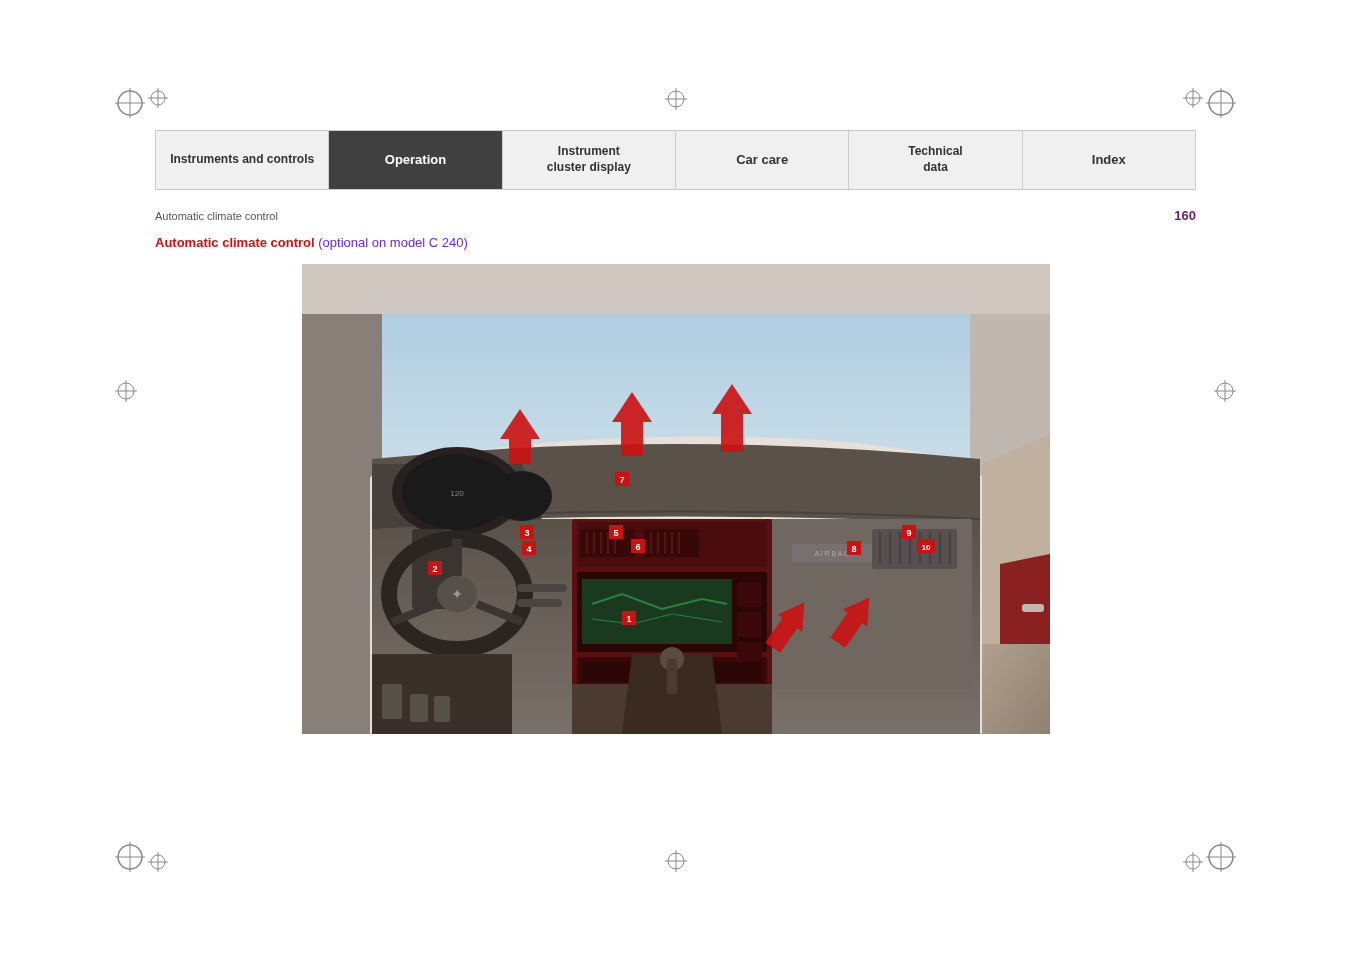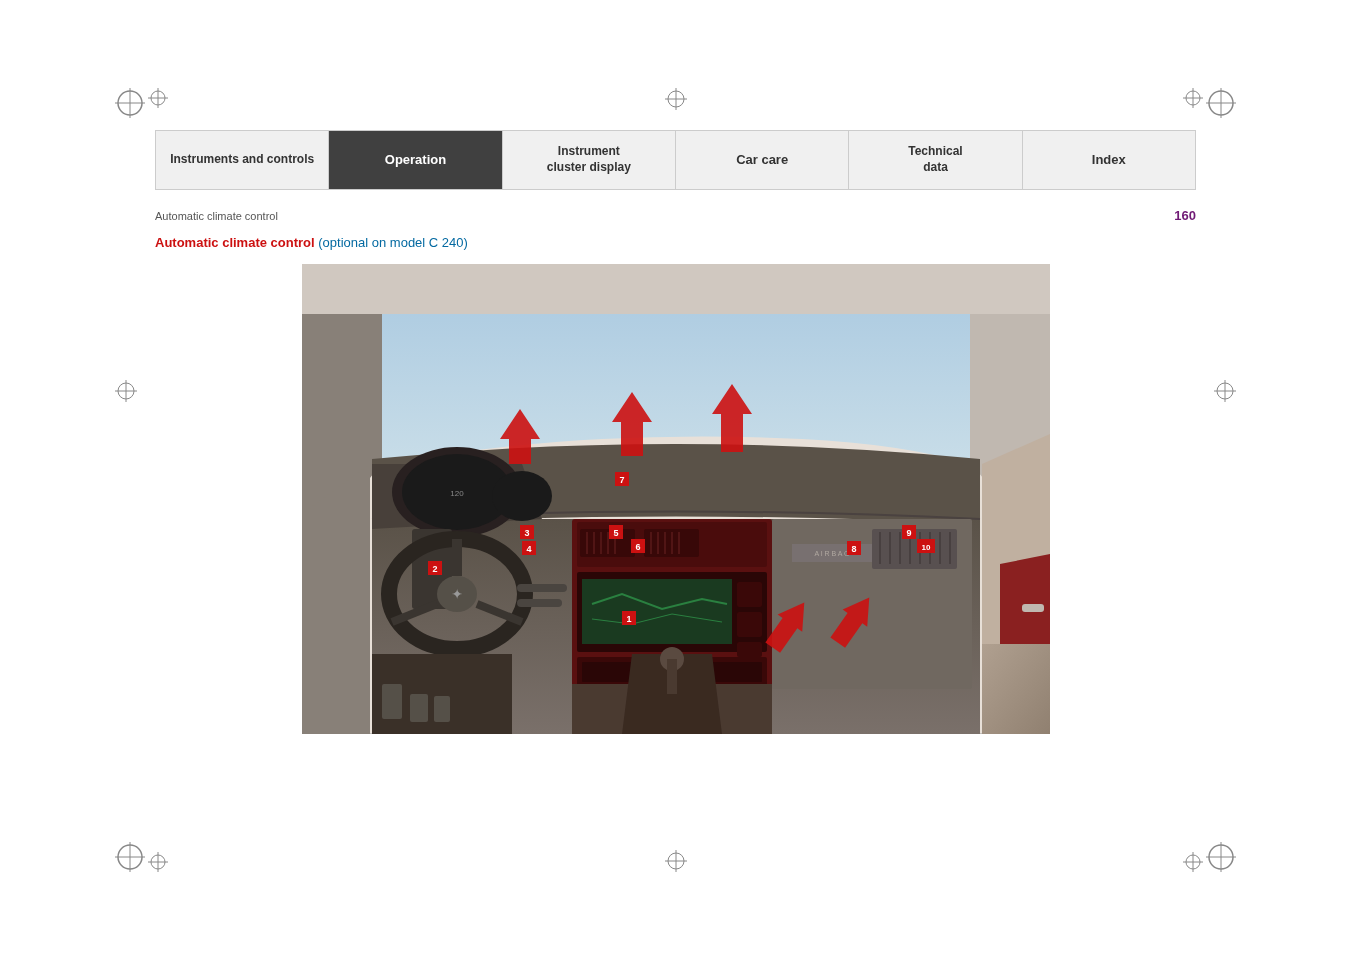--- a/index.html
+++ b/index.html
@@ -79,21 +79,21 @@
       right: 155px;
     }
 
     .section-title {
       font-size: 13px;
       font-weight: bold;
       color: #cc0000;
       margin-bottom: 14px;
     }
     .section-title span.normal {
-      color: #0369a1;
+      color: #6d28d9;
       font-weight: normal;
     }
 
     
     .reg-mark {
       position: absolute;
     }
     .reg-mark svg {
       display: block;
     }

